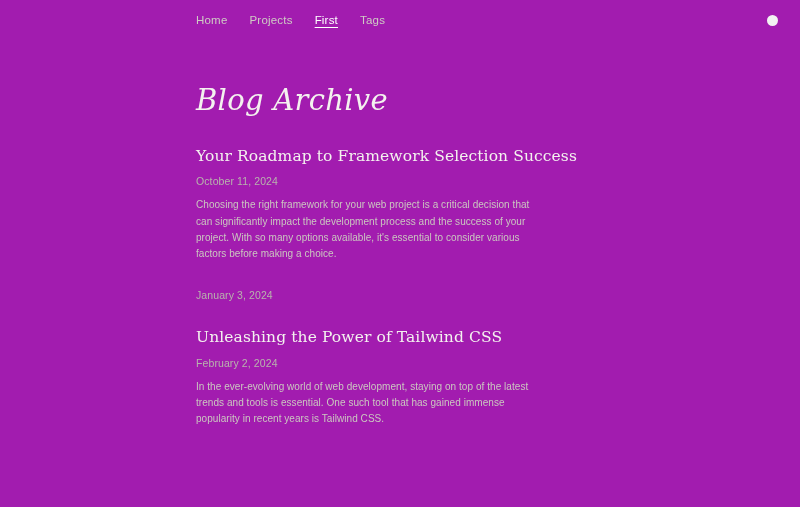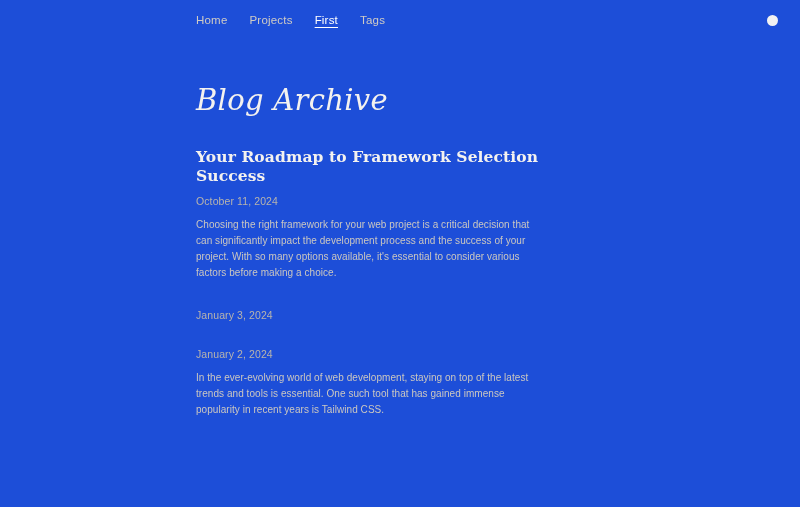--- a/index.html
+++ b/index.html
@@ -12,21 +12,21 @@
     overflow: hidden;
   }
   body {
     font-family: "Liberation Sans", sans-serif;
     color: #e8e6e3;
   }
   .page {
     position: relative;
     width: 800px;
     height: 507px;
-    background: #1d4ed8;
+    background: #a21caf;
   }
   
   .nav {
     display: flex;
     align-items: center;
     gap: 22px;
     padding: 14px 0 0 196px;
     font-size: 11.5px;
     letter-spacing: 0.2px;
   }
@@ -67,21 +67,21 @@
     letter-spacing: 0.3px;
   }
   .post-list {
     margin-top: 30px;
   }
   .post {
     margin-bottom: 27px;
   }
   .post-title {
     font-family: "DejaVu Serif", "Liberation Serif", serif;
-    font-weight: 700;
+    font-weight: 400;
     font-size: 15.5px;
     color: #f4f2ef;
     margin: 0 0 9px 0;
     letter-spacing: 0.1px;
     line-height: 1.25;
     cursor: pointer;
   }
   .post-date {
     font-size: 10.5px;
     color: #b8b4ad;
@@ -120,19 +120,20 @@
         <h2 class="post-title">Your Roadmap to Framework Selection Success</h2>
         <div class="post-date">October 11, 2024</div>
         <p class="post-excerpt">Choosing the right framework for your web project is a critical decision that can significantly impact the development process and the success of your project. With so many options available, it's essential to consider various factors before making a choice.</p>
       </article>
 
       <article class="post">
         <div class="post-date">January 3, 2024</div>
       </article>
 
       <article class="post">
-        <div class="post-date">January 2, 2024</div>
+        <h2 class="post-title">Unleashing the Power of Tailwind CSS</h2>
+        <div class="post-date">February 2, 2024</div>
         <p class="post-excerpt">In the ever-evolving world of web development, staying on top of the latest trends and tools is essential. One such tool that has gained immense popularity in recent years is Tailwind CSS.</p>
       </article>
 
     </div>
   </div>
 </div>
 
 </body></html>

